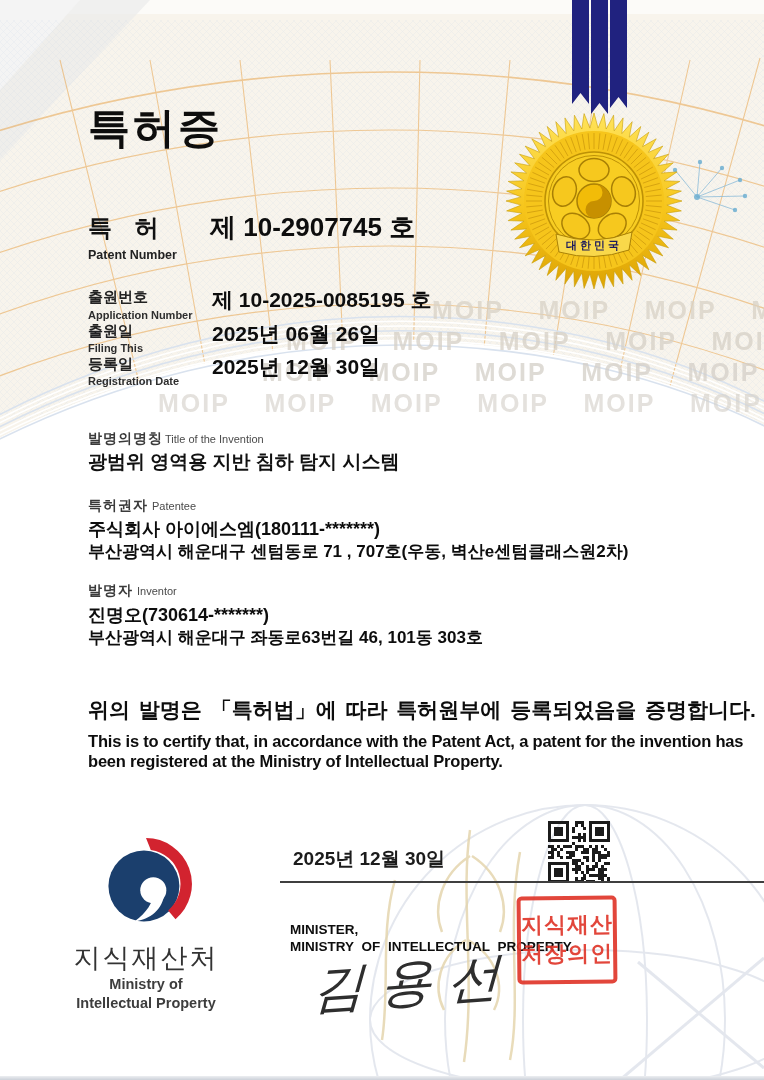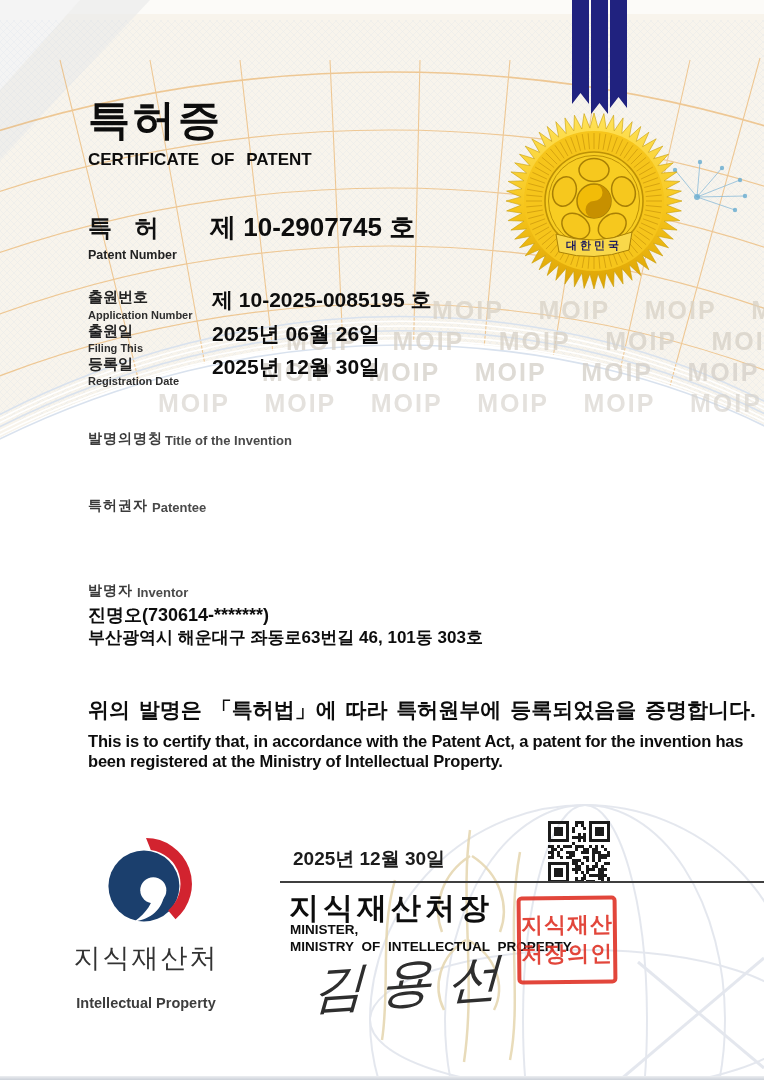--- a/index.html
+++ b/index.html
@@ -13,21 +13,21 @@
       white-space:nowrap;opacity:.75;}
   
   .ribbon{position:absolute;top:0;width:17px;background:#20227f;
           clip-path:polygon(0 0,100% 0,100% 100%,50% calc(100% - 11px),0 100%);}
   
   .t-main{font-size:42px;font-weight:800;letter-spacing:3px;color:#0d0d0d;}
   .t-sub{font-size:17px;font-weight:800;word-spacing:7px;color:#0d0d0d;}
   .lab-ko{font-size:15px;font-weight:700;color:#222;}
   .lab-en{font-size:11px;font-weight:700;color:#2e2e2e;}
   .lab-ko-lt{font-size:14px;font-weight:600;color:#3a3a3a;letter-spacing:1px;}
-  .lab-en-lt{font-size:13px;font-weight:700;color:#4a4a4a;}
+  .lab-en-lt{font-size:11px;font-weight:400;color:#4a4a4a;}
   .val-lg{font-size:26px;font-weight:800;color:#0d0d0d;}
   .val-md{font-size:21px;font-weight:800;color:#0d0d0d;}
   .val-name{font-size:18px;font-weight:800;color:#0d0d0d;}
   .val-addr{font-size:17px;font-weight:800;color:#0d0d0d;}
   .stmt-ko{font-size:21px;font-weight:800;color:#0d0d0d;word-spacing:3px;}
   .stmt-en{font-size:16.5px;font-weight:700;color:#0d0d0d;line-height:1.24;letter-spacing:-.2px;width:660px;}
   
   .date{font-size:19px;font-weight:600;color:#1c1c1c;}
   .rule{position:absolute;height:2px;background:#3f3f3f;}
   .minister-ko{font-size:30px;font-weight:800;letter-spacing:4px;color:#0d0d0d;}
@@ -151,44 +151,46 @@
           <ellipse cx="92" cy="64" rx="15" ry="11.5" transform="rotate(216 92 95)"></ellipse>
           <ellipse cx="92" cy="64" rx="15" ry="11.5" transform="rotate(288 92 95)"></ellipse>
         </g>
       <circle cx="92" cy="95" r="17" fill="#f2bc08" stroke="#a87f05" stroke-width="1.5"></circle>
       <path d="M92,78 a17,17 0 0 1 0,34 a8.5,8.5 0 0 1 0,-17 a8.5,8.5 0 0 0 0,-17 Z" fill="#c79000"></path>
       <path d="M54,128 Q92,141 130,126 L127,144 Q92,156 57,146 Z" fill="#f9d84a" stroke="#aa8206" stroke-width="1"></path>
       <text x="92" y="143" text-anchor="middle" font-size="11" font-weight="700" fill="#1a1a5e" letter-spacing="3">대한민국</text>
     </svg>
   </div>
 
-  <div class="abs t-main" style="left:88px;top:92px;">특허증</div>
-  <div class="abs t-sub" style="left:88px;top:150px;">CERTIFICATE OF PATENT</div>
+  <div class="abs t-main" style="left:88px;top:100px;">특허증</div>
 
   <div class="abs" style="left:88px;top:212px;font-size:24px;font-weight:800;letter-spacing:8px;">특 허</div>
   <div class="abs" style="left:88px;top:248px;font-size:12.5px;font-weight:700;color:#222;">Patent Number</div>
   <div class="abs val-lg" style="left:210px;top:210px;">제 10-2907745 호</div>
 
   <div class="abs lab-ko" style="left:88px;top:288px;">출원번호</div>
   <div class="abs lab-en" style="left:88px;top:309px;">Application Number</div>
   <div class="abs val-md" style="left:212px;top:286px;">제 10-2025-0085195 호</div>
 
   <div class="abs lab-ko" style="left:88px;top:322px;">출원일</div>
   <div class="abs lab-en" style="left:88px;top:342px;">Filing This</div>
   <div class="abs val-md" style="left:212px;top:320px;">2025년 06월 26일</div>
 
   <div class="abs lab-ko" style="left:88px;top:355px;">등록일</div>
   <div class="abs lab-en" style="left:88px;top:375px;">Registration Date</div>
   <div class="abs val-md" style="left:212px;top:353px;">2025년 12월 30일</div>
 
   <div class="abs lab-ko-lt" style="left:88px;top:430px;">발명의명칭</div>
   <div class="abs lab-en-lt" style="left:165px;top:433px;">Title of the Invention</div>
+  <div class="abs" style="left:88px;top:449px;font-size:19px;font-weight:800;">광범위 영역용 지반 침하 탐지 시스템</div>
 
   <div class="abs lab-ko-lt" style="left:88px;top:497px;">특허권자</div>
   <div class="abs lab-en-lt" style="left:152px;top:500px;">Patentee</div>
+  <div class="abs val-name" style="left:88px;top:517px;">주식회사 아이에스엠(180111-*******)</div>
+  <div class="abs val-addr" style="left:88px;top:540px;">부산광역시 해운대구 센텀동로 71 , 707호(우동, 벽산e센텀클래스원2차)</div>
 
   <div class="abs lab-ko-lt" style="left:88px;top:582px;">발명자</div>
   <div class="abs lab-en-lt" style="left:137px;top:585px;">Inventor</div>
   <div class="abs val-name" style="left:88px;top:603px;">진명오(730614-*******)</div>
   <div class="abs val-addr" style="left:88px;top:626px;">부산광역시 해운대구 좌동로63번길 46, 101동 303호</div>
 
   <div class="abs stmt-en" style="left:88px;top:731px;">This is to certify that, in accordance with the Patent Act, a patent for the invention has been registered at the Ministry of Intellectual Property.</div>
   <div class="abs stmt-ko" style="left:88px;top:696px;">위의 발명은 「특허법」에 따라 특허원부에 등록되었음을 증명합니다.</div>
 
   <div class="abs date" style="left:293px;top:846px;">2025년 12월 30일</div>
@@ -414,34 +416,34 @@
       <i style="left:29.5px;top:59.0px;width:3px;height:3px"></i>
       <i style="left:32.5px;top:59.0px;width:3px;height:3px"></i>
       <i style="left:38.4px;top:59.0px;width:3px;height:3px"></i>
       <i style="left:41.3px;top:59.0px;width:3px;height:3px"></i>
       <i style="left:44.3px;top:59.0px;width:3px;height:3px"></i>
       <i style="left:53.1px;top:59.0px;width:3px;height:3px"></i>
       <i style="left:59.0px;top:59.0px;width:3px;height:3px"></i>
     </div>
 
   <div class="rule" style="left:280px;top:881px;width:484px;"></div>
-  <div class="abs minister-ko" style="left:289px;top:888px;">지식재산처장</div>
   <div class="abs minister-en" style="left:290px;top:922px;">MINISTER,</div>
   <div class="abs minister-en" style="left:290px;top:939px;word-spacing:4px;">MINISTRY OF INTELLECTUAL PROPERTY</div>
   <div class="abs sig" style="left:312px;top:948px;">김용선</div>
   <div class="seal">
     <div>지식재산</div>
     <div>처장의인</div>
   </div>
 
   <div class="abs" style="left:98px;top:836px;width:96px;height:96px;">
     <svg width="96" height="96" viewBox="0 0 92 92">
       <circle cx="44" cy="48" r="34" fill="#1b3f6d"></circle>
       <circle cx="53" cy="52" r="12.5" fill="#ffffff"></circle>
       <path d="M64,54 C62,71 50,80 35,82 C47,73 53,64 53,54 Z" fill="#ffffff"></path>
       <path d="M46,2 A44 44 0 0 1 74.3,79.7 L67.2,71.3 A33 33 0 0 0 50.6,13.3 Z" fill="#d2232f"></path>
     </svg>
   </div>
   <div class="abs agency-ko" style="left:58px;top:940px;width:176px;text-align:center;">지식재산처</div>
+  <div class="abs agency-en" style="left:58px;top:975px;width:176px;text-align:center;">Ministry of</div>
   <div class="abs agency-en" style="left:58px;top:994px;width:176px;text-align:center;">Intellectual Property</div>
 
   <div class="bottom-edge"></div>
 </div>
 
 </body></html>

